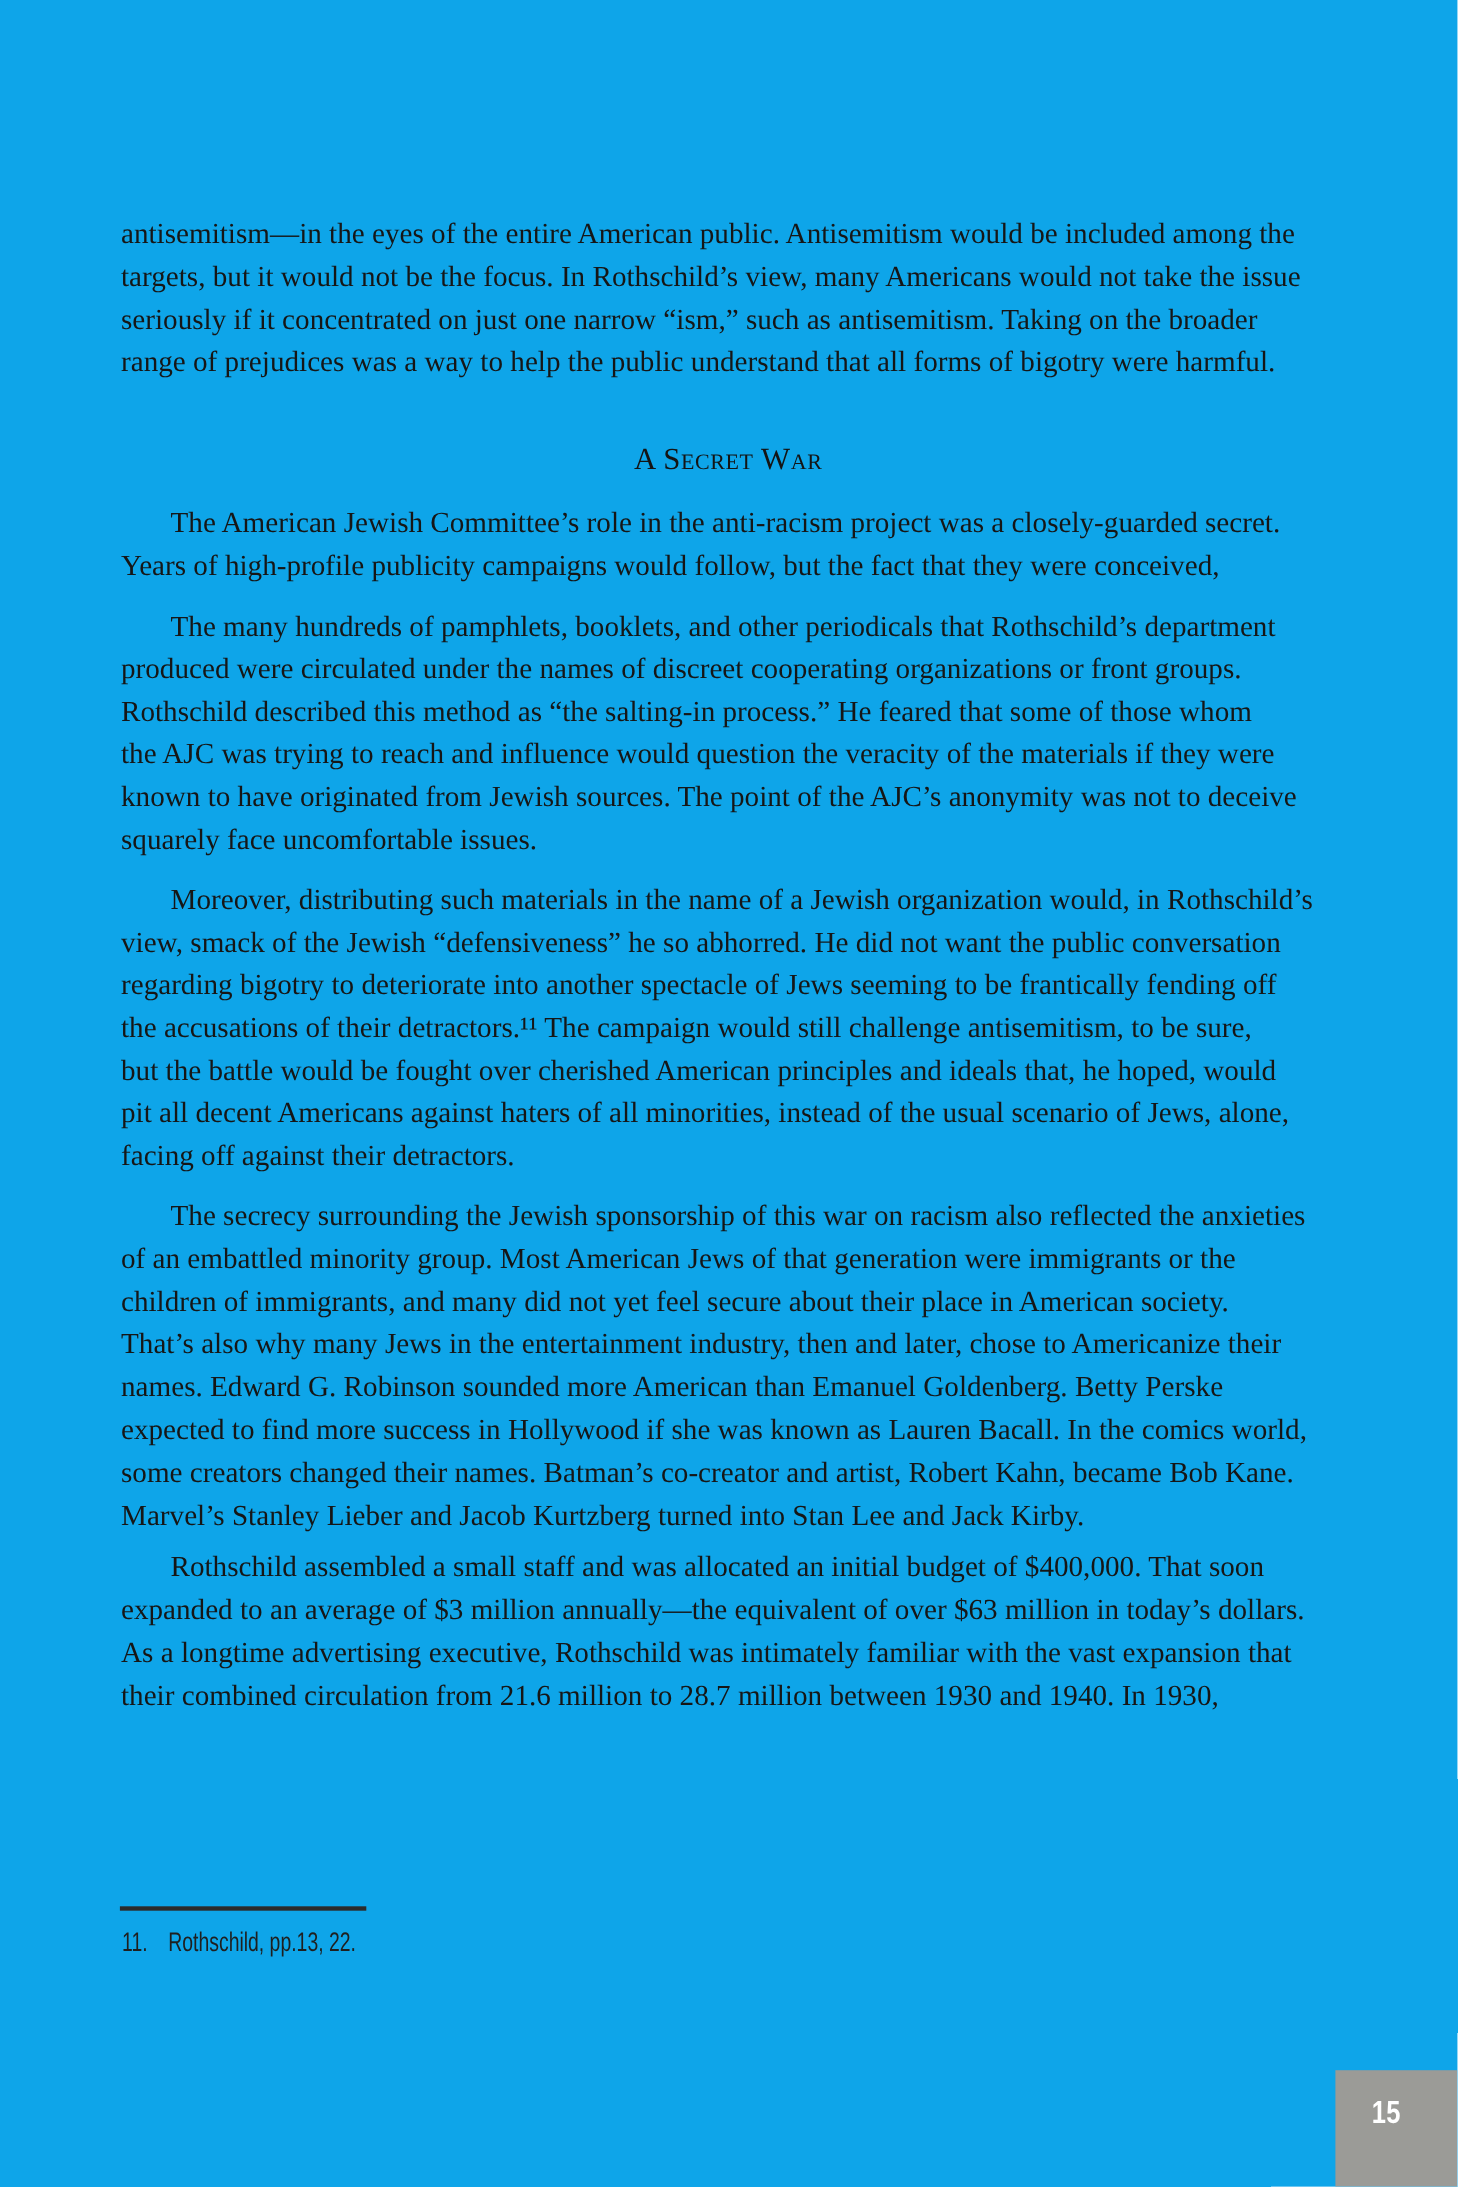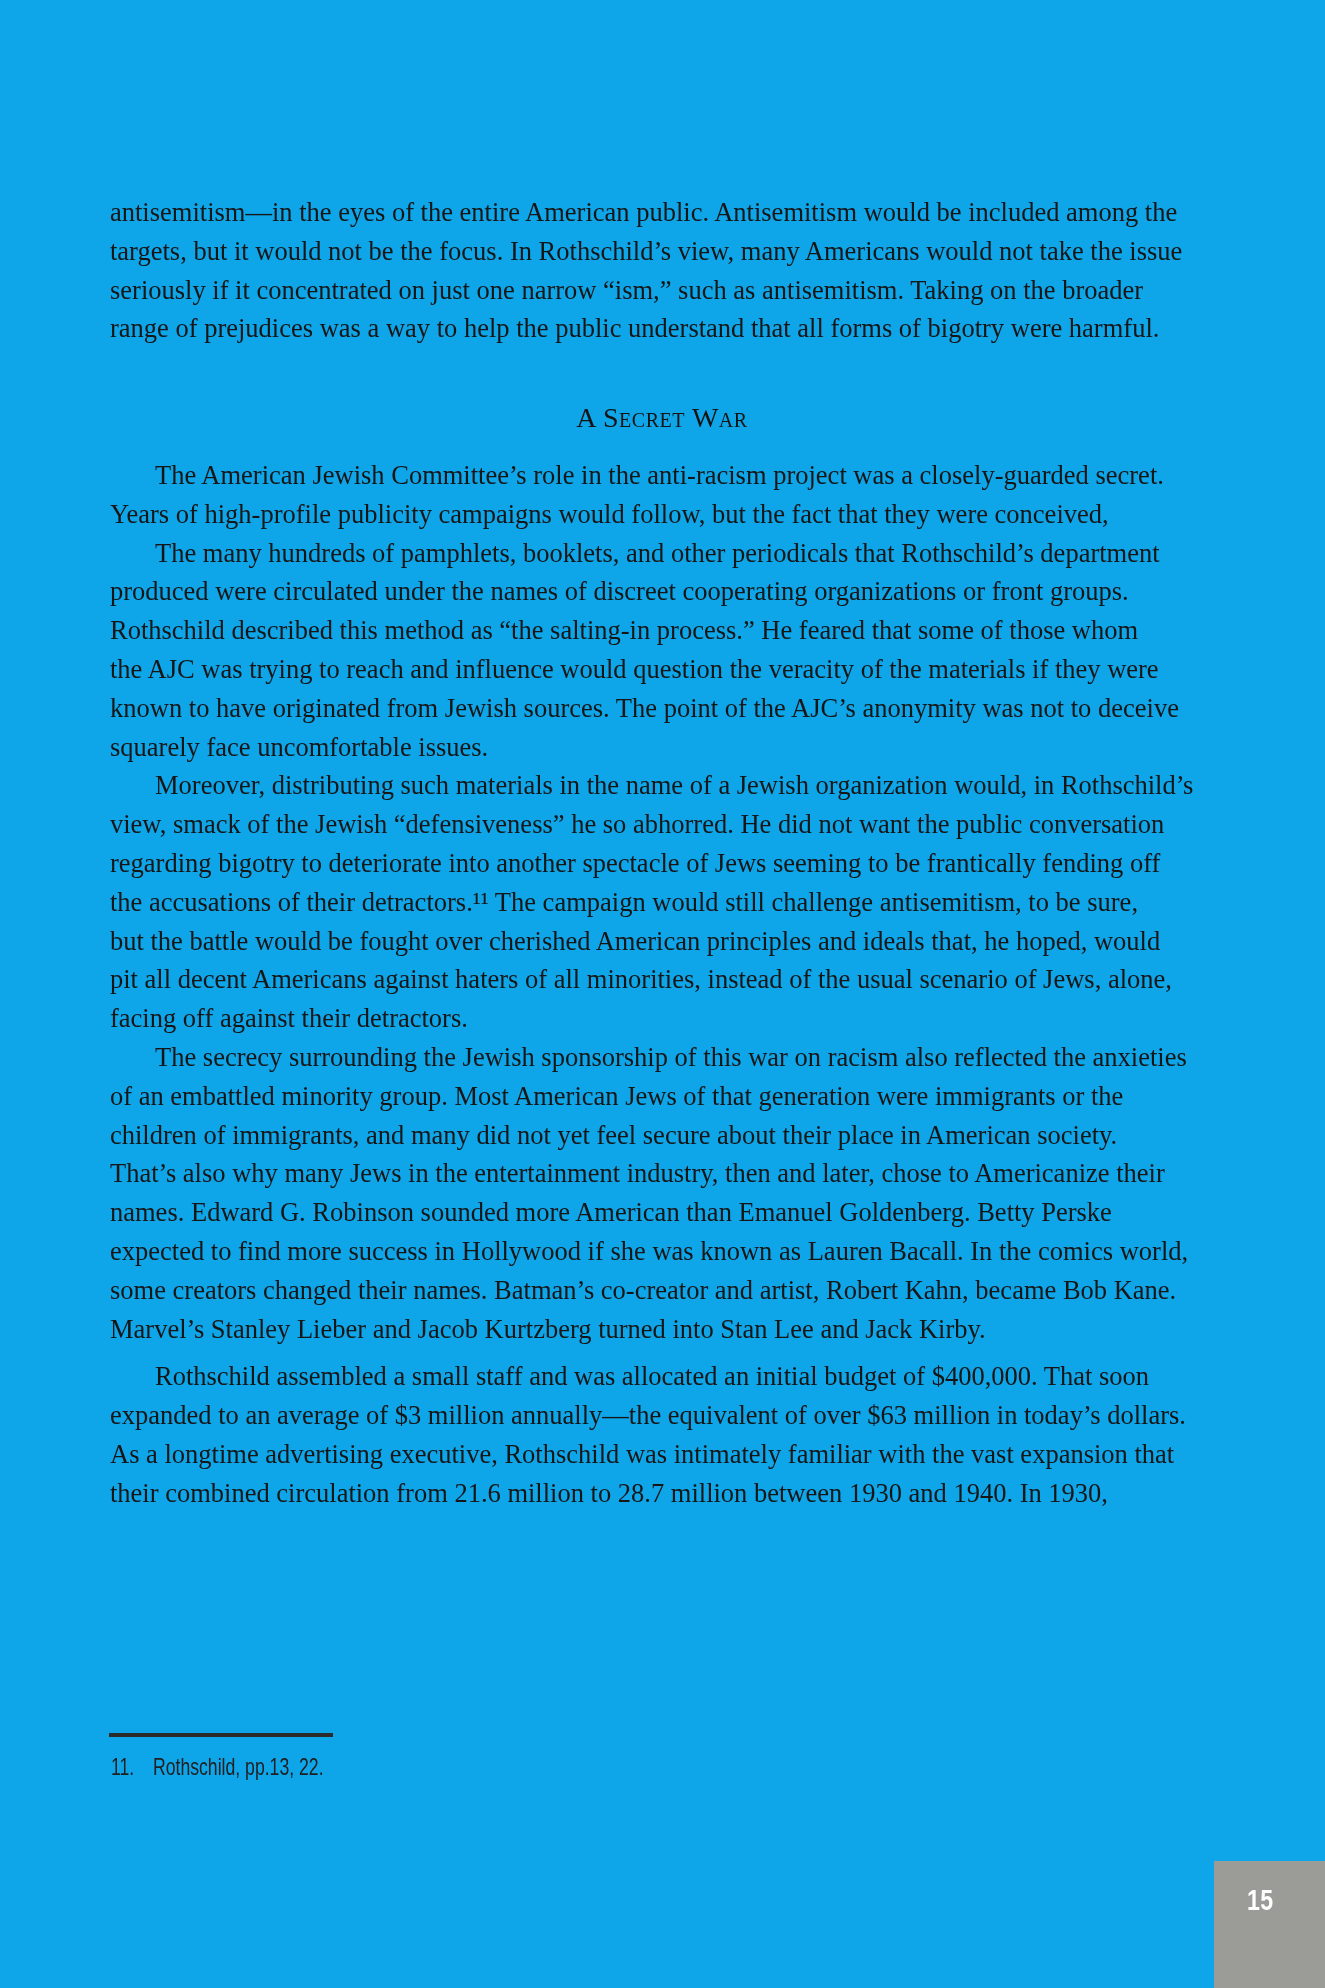--- a/index.html
+++ b/index.html
@@ -16,21 +16,21 @@
     position: absolute;
     left: 110px;
     top: 193px;
     width: 1104px;
     font-size: 26.5px;
     line-height: 38.8px;
   }
   .para { margin: 0; }
   .para .line { white-space: nowrap; }
   .para.indented .line:first-child { text-indent: 45px; }
-  .body-para { }
+  .body-para { margin-top: 16px; }
   .body-para.tight { margin-top: 9px; }
   .section-heading {
     margin: 51px 0 18px 0;
     padding: 0;
     text-align: center;
     font-variant: small-caps;
     font-weight: normal;
     font-size: 28px;
     letter-spacing: 0.5px;
     line-height: 38.8px;
@@ -54,21 +54,21 @@
     transform: scaleX(0.72);
     transform-origin: left top;
     white-space: nowrap;
   }
   .footnote .fn-number { display: inline-block; margin-right: 26px; }
   .page-badge {
     position: absolute;
     right: 0;
     bottom: 0;
     width: 111px;
-    height: 127px;
+    height: 106px;
     margin-top: 14px;
   }
   .page-badge .num {
     position: absolute;
     left: 33px;
     top: 23px;
     font-family: "Liberation Sans", sans-serif;
     font-weight: bold;
     font-size: 29px;
     color: #ffffff;

